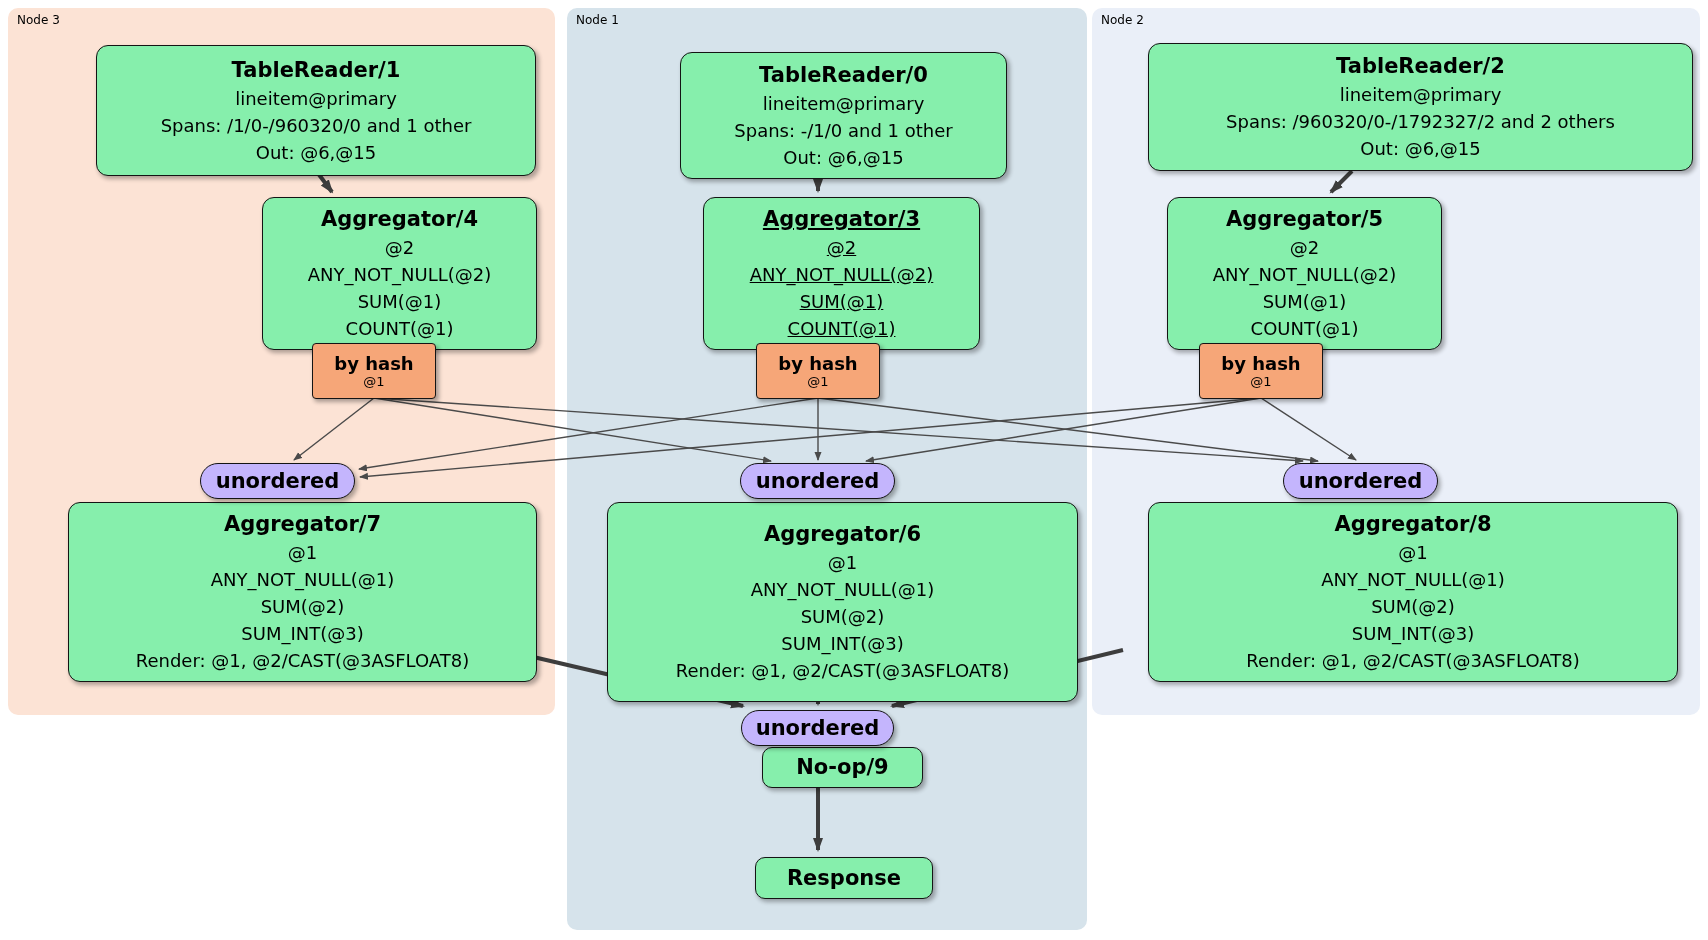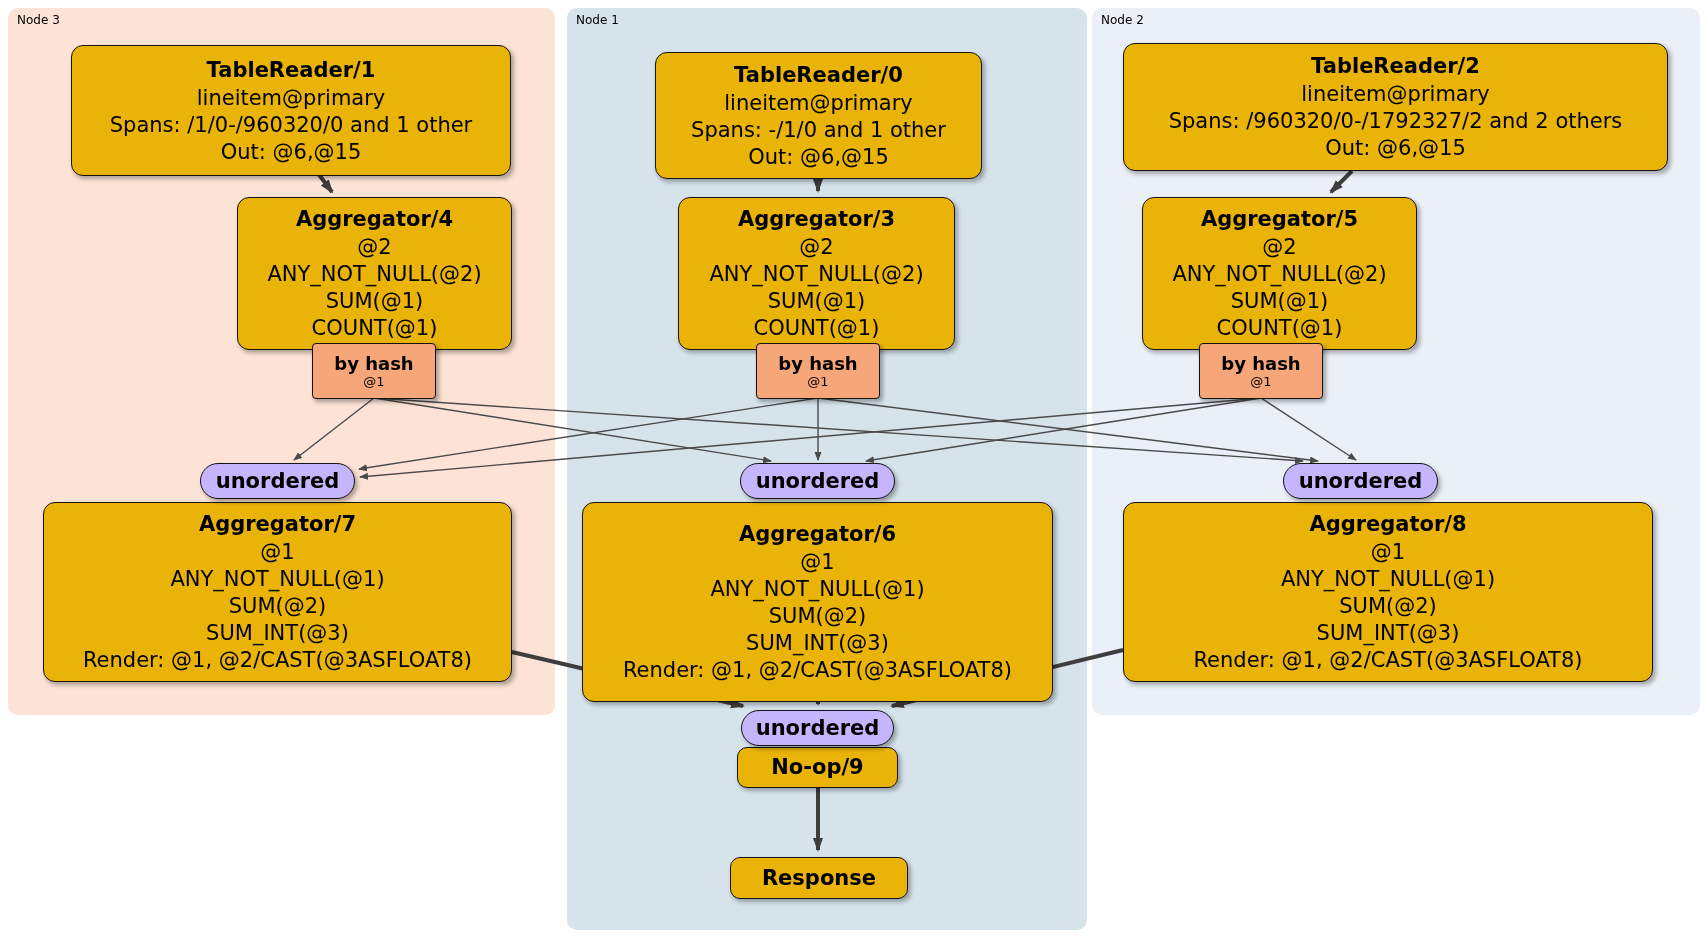--- a/index.html
+++ b/index.html
@@ -5,27 +5,27 @@
   html,body { margin:0; padding:0; background:#ffffff; }
   .canvas {
     position:relative; width:1708px; height:940px; overflow:hidden;
     background:#ffffff; font-family:"DejaVu Sans", sans-serif; color:#000;
   }
   .group { position:absolute; border-radius:10px; }
   .group-label { position:absolute; left:9px; top:5px; font-size:12px; }
   .edges { position:absolute; left:0; top:0; z-index:2; }
   .box {
     position:absolute; z-index:3; box-sizing:border-box;
-    background:#eab308; border:1.6px solid #141414; border-radius:12px;
+    background:#86efac; border:1.6px solid #141414; border-radius:12px;
     box-shadow:2.5px 3px 4px rgba(0,0,0,0.30);
     display:flex; flex-direction:column; justify-content:center;
-    text-align:center; padding:19px 4px;
+    text-align:center; padding:19px 4px;margin-left:25px;
   }
   .box-title { font-size:21px; font-weight:bold; line-height:29px; }
-  .box-line  { font-size:21px; line-height:27px; }
+  .box-line  { font-size:18px; line-height:27px; }
   .router {
     position:absolute; z-index:4; box-sizing:border-box;
     background:#F6A678; border:1.6px solid #141414; border-radius:4px;
     box-shadow:2.5px 3px 4px rgba(0,0,0,0.32);
     display:flex; flex-direction:column; justify-content:center;
     text-align:center;
   }
   .router-label { font-size:18px; font-weight:bold; line-height:21px; }
   .router-sub   { font-size:13px; line-height:16px; }
   .stream {
@@ -99,21 +99,21 @@
     <div class="box-line">Out: @6,@15</div>
   </div>
 
   <div class="box" style="left:237px; top:197px; width:275px; height:153px;">
     <div class="box-title">Aggregator/4</div>
     <div class="box-line">@2</div>
     <div class="box-line">ANY_NOT_NULL(@2)</div>
     <div class="box-line">SUM(@1)</div>
     <div class="box-line">COUNT(@1)</div>
   </div>
-  <div class="box" style="left:678px; top:197px; width:277px; height:153px;">
+  <div class="box" style="left:678px; top:197px; width:277px; height:153px;text-decoration:underline;">
     <div class="box-title">Aggregator/3</div>
     <div class="box-line">@2</div>
     <div class="box-line">ANY_NOT_NULL(@2)</div>
     <div class="box-line">SUM(@1)</div>
     <div class="box-line">COUNT(@1)</div>
   </div>
   <div class="box" style="left:1142px; top:197px; width:275px; height:153px;">
     <div class="box-title">Aggregator/5</div>
     <div class="box-line">@2</div>
     <div class="box-line">ANY_NOT_NULL(@2)</div>

